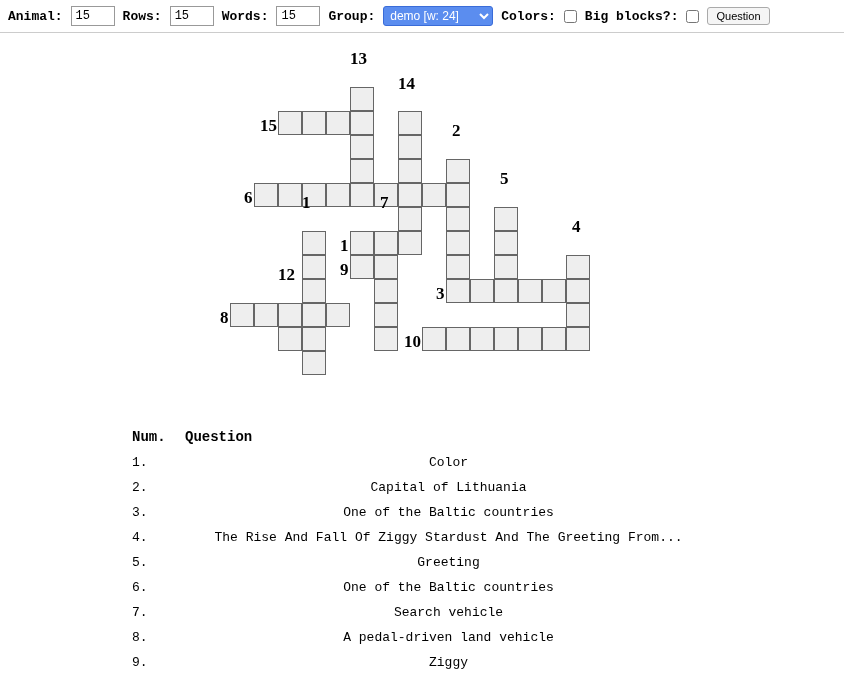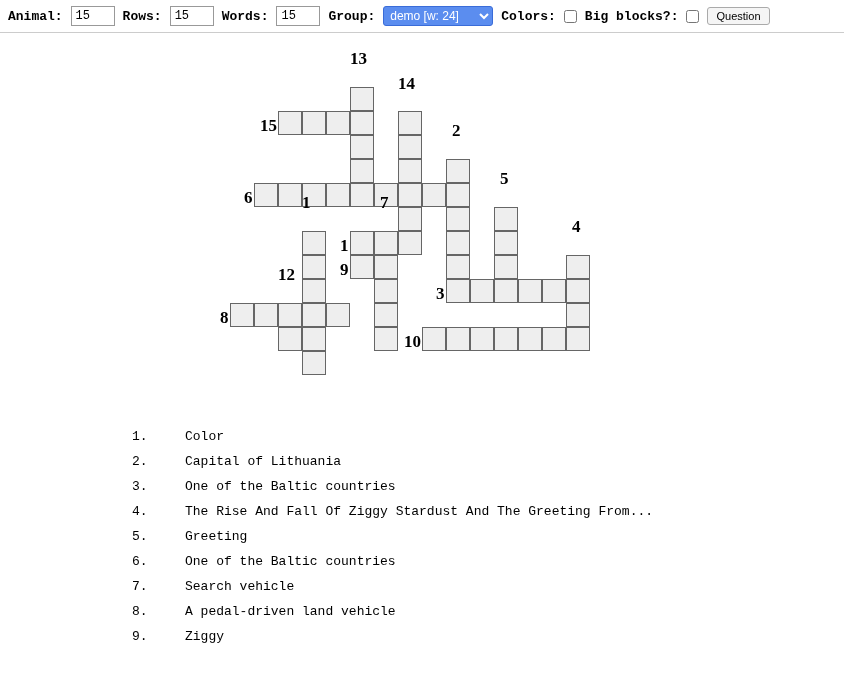--- a/index.html
+++ b/index.html
@@ -12,21 +12,21 @@
 .toolbar input[type="checkbox"] { width: 13px; height: 13px; }
 .grid-wrap { display: flex; justify-content: center; padding: 30px 0 20px 0; }
 .grid { position: relative; }
 .cell { position: absolute; width: 24px; height: 24px; border: 1px solid #666; background: #eee; }
 .num { position: absolute; font-weight: bold; font-size: 17px; font-family: Liberation Serif, serif; }
 .clues { max-width: 620px; margin: 0 auto; padding: 10px 20px 40px 20px; }
 .clues-header { display: flex; gap: 18px; font-weight: bold; margin-bottom: 10px; font-size: 14px; }
 .clues-header .n { width: 35px; }
 .clue-row { display: flex; gap: 18px; margin-bottom: 10px; font-size: 13px; }
 .clue-row .n { width: 35px; }
-.clue-row .q { flex: 1; }
+.clue-row .q { flex: 1; text-align: center; }
 </style>
 </head>
 <body>
 
 <div class="toolbar">
   <label>Animal:</label>
   <input type="text" value="15" style="">
   <label>Rows:</label>
   <input type="text" value="15" style="">
   <label>Words:</label>
@@ -117,20 +117,24 @@
       <div class="num" style="left: 342px; top: 154px;">4</div>
       <div class="num" style="left: 110px; top: 197px;">9</div>
       <div class="num" style="left: 206px; top: 221px;">3</div>
       <div class="num" style="left: 48px; top: 202px;">12</div>
       <div class="num" style="left: -10px; top: 245px;">8</div>
       <div class="num" style="left: 174px; top: 269px;">10</div>
     </div>
 </div>
 
 <div class="clues">
+  <div class="clues-header">
+    <span class="n">Num.</span>
+    <span>Question</span>
+  </div>
   <div id="clue-list">
       <div class="clue-row">
         <span class="n">1.</span>
         <span class="q">Color</span>
       </div>
       <div class="clue-row">
         <span class="n">2.</span>
         <span class="q">Capital of Lithuania</span>
       </div>
       <div class="clue-row">

